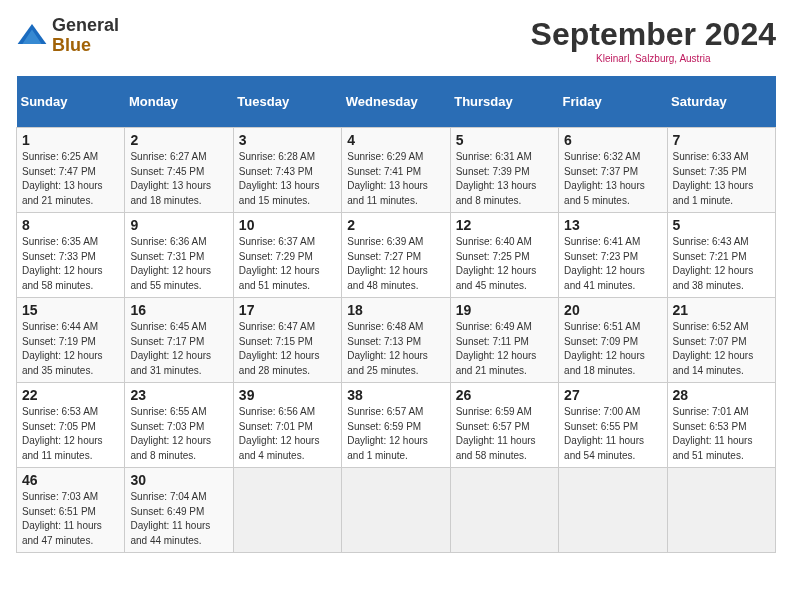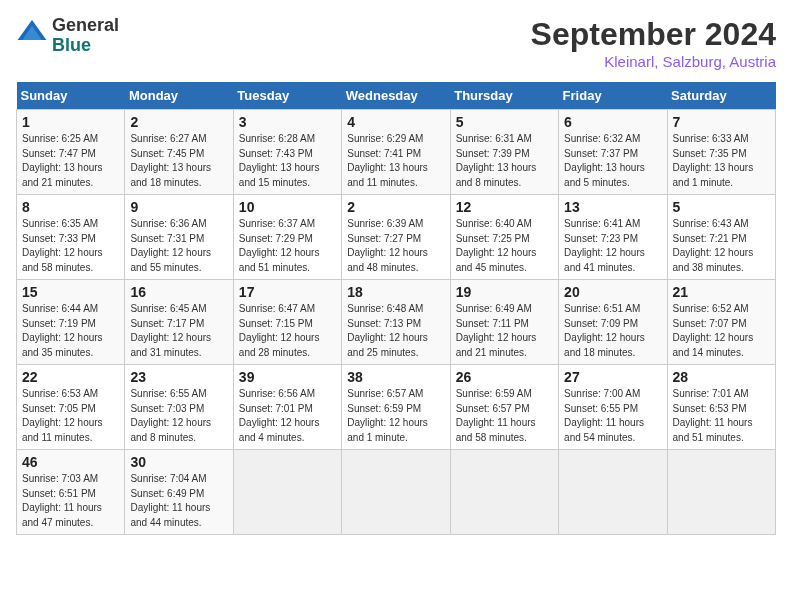--- a/index.html
+++ b/index.html
@@ -11,54 +11,55 @@
       padding: 16px;
     }
     .header {
       display: flex;
       justify-content: space-between;
       align-items: flex-start;
       margin-bottom: 12px;
     }
     .logo {
       display: flex;
+      align-items: center;
       gap: 4px;
     }
     .logo-text {
       font-size: 18px;
       font-weight: bold;
       line-height: 1.1;
     }
     .logo-text .general { color: #333; }
-    .logo-text .blue { color: #0f766e; }
+    .logo-text .blue { color: #a16207; }
     .logo-icon {
       width: 32px;
       height: 32px;
     }
     .title-block {
-      text-align: right;
+      text-align: center;
     }
     .month-year {
       font-size: 32px;
       font-weight: bold;
       color: #333;
     }
     .location {
-      font-size: 15px;
-      color: #8b5cf6;
+      font-size: 10px;
+      color: #be185d;
     }
     table {
       width: 100%;
       border-collapse: collapse;
       font-size: 11px;
     }
     thead tr th {
       background-color: #2a6db5;
       color: #fff;
-      padding: 6px 4px;
+      padding: 18px 4px;
       text-align: left;
       font-size: 13px;
       font-weight: bold;
     }
     tbody tr td {
       border: 1px solid #ccc;
       vertical-align: top;
       padding: 4px 5px;
       min-height: 70px;
       width: 14.28%;

